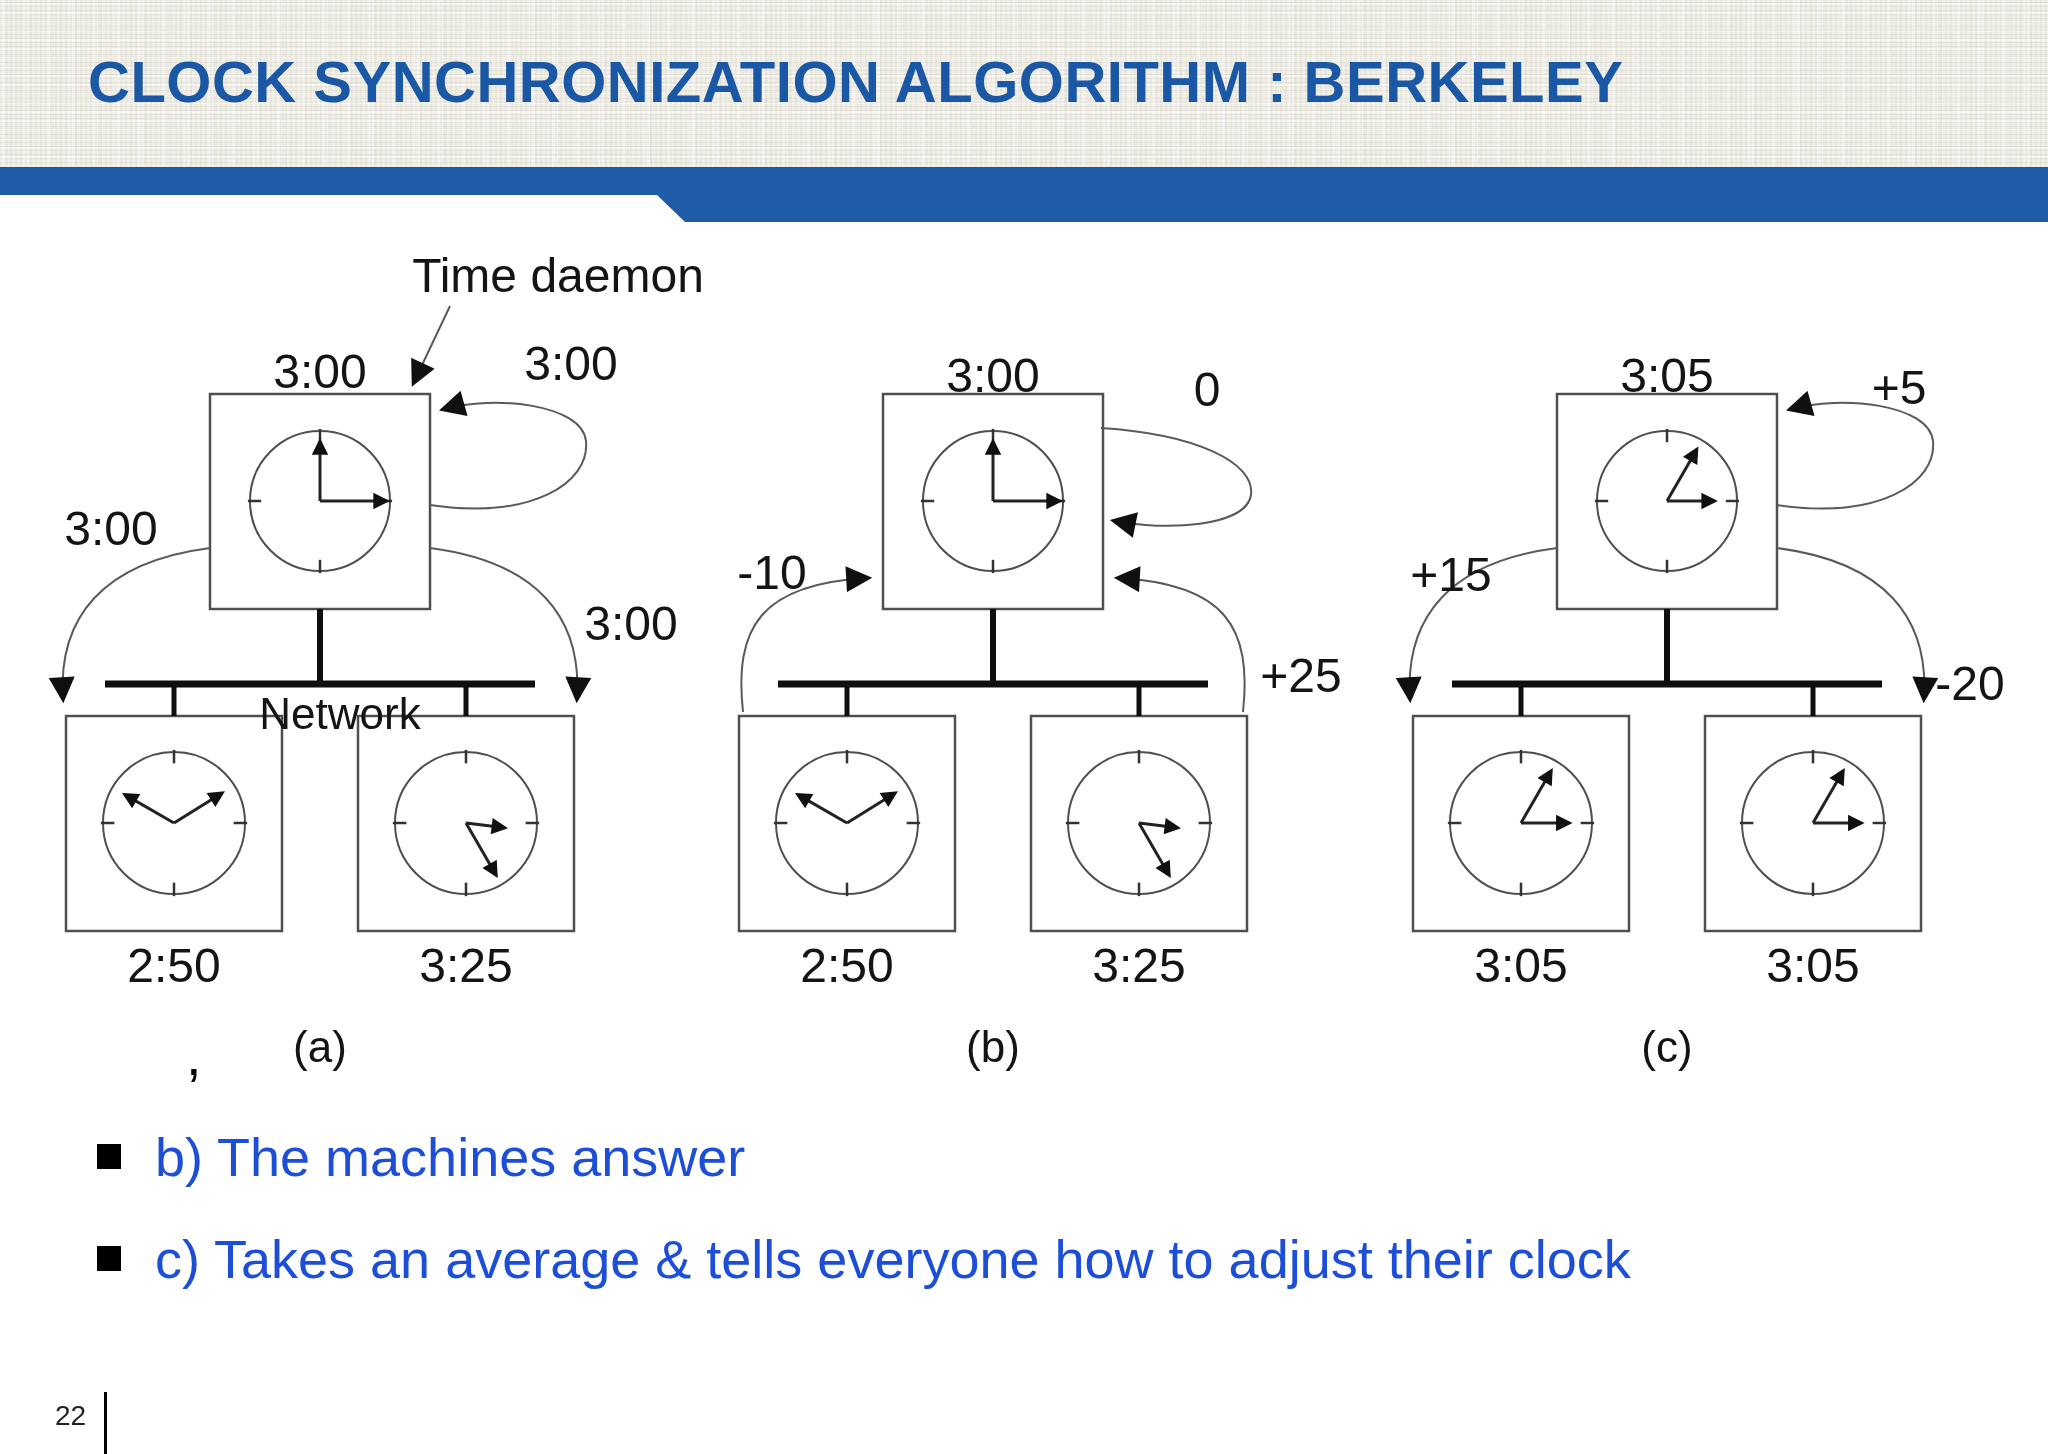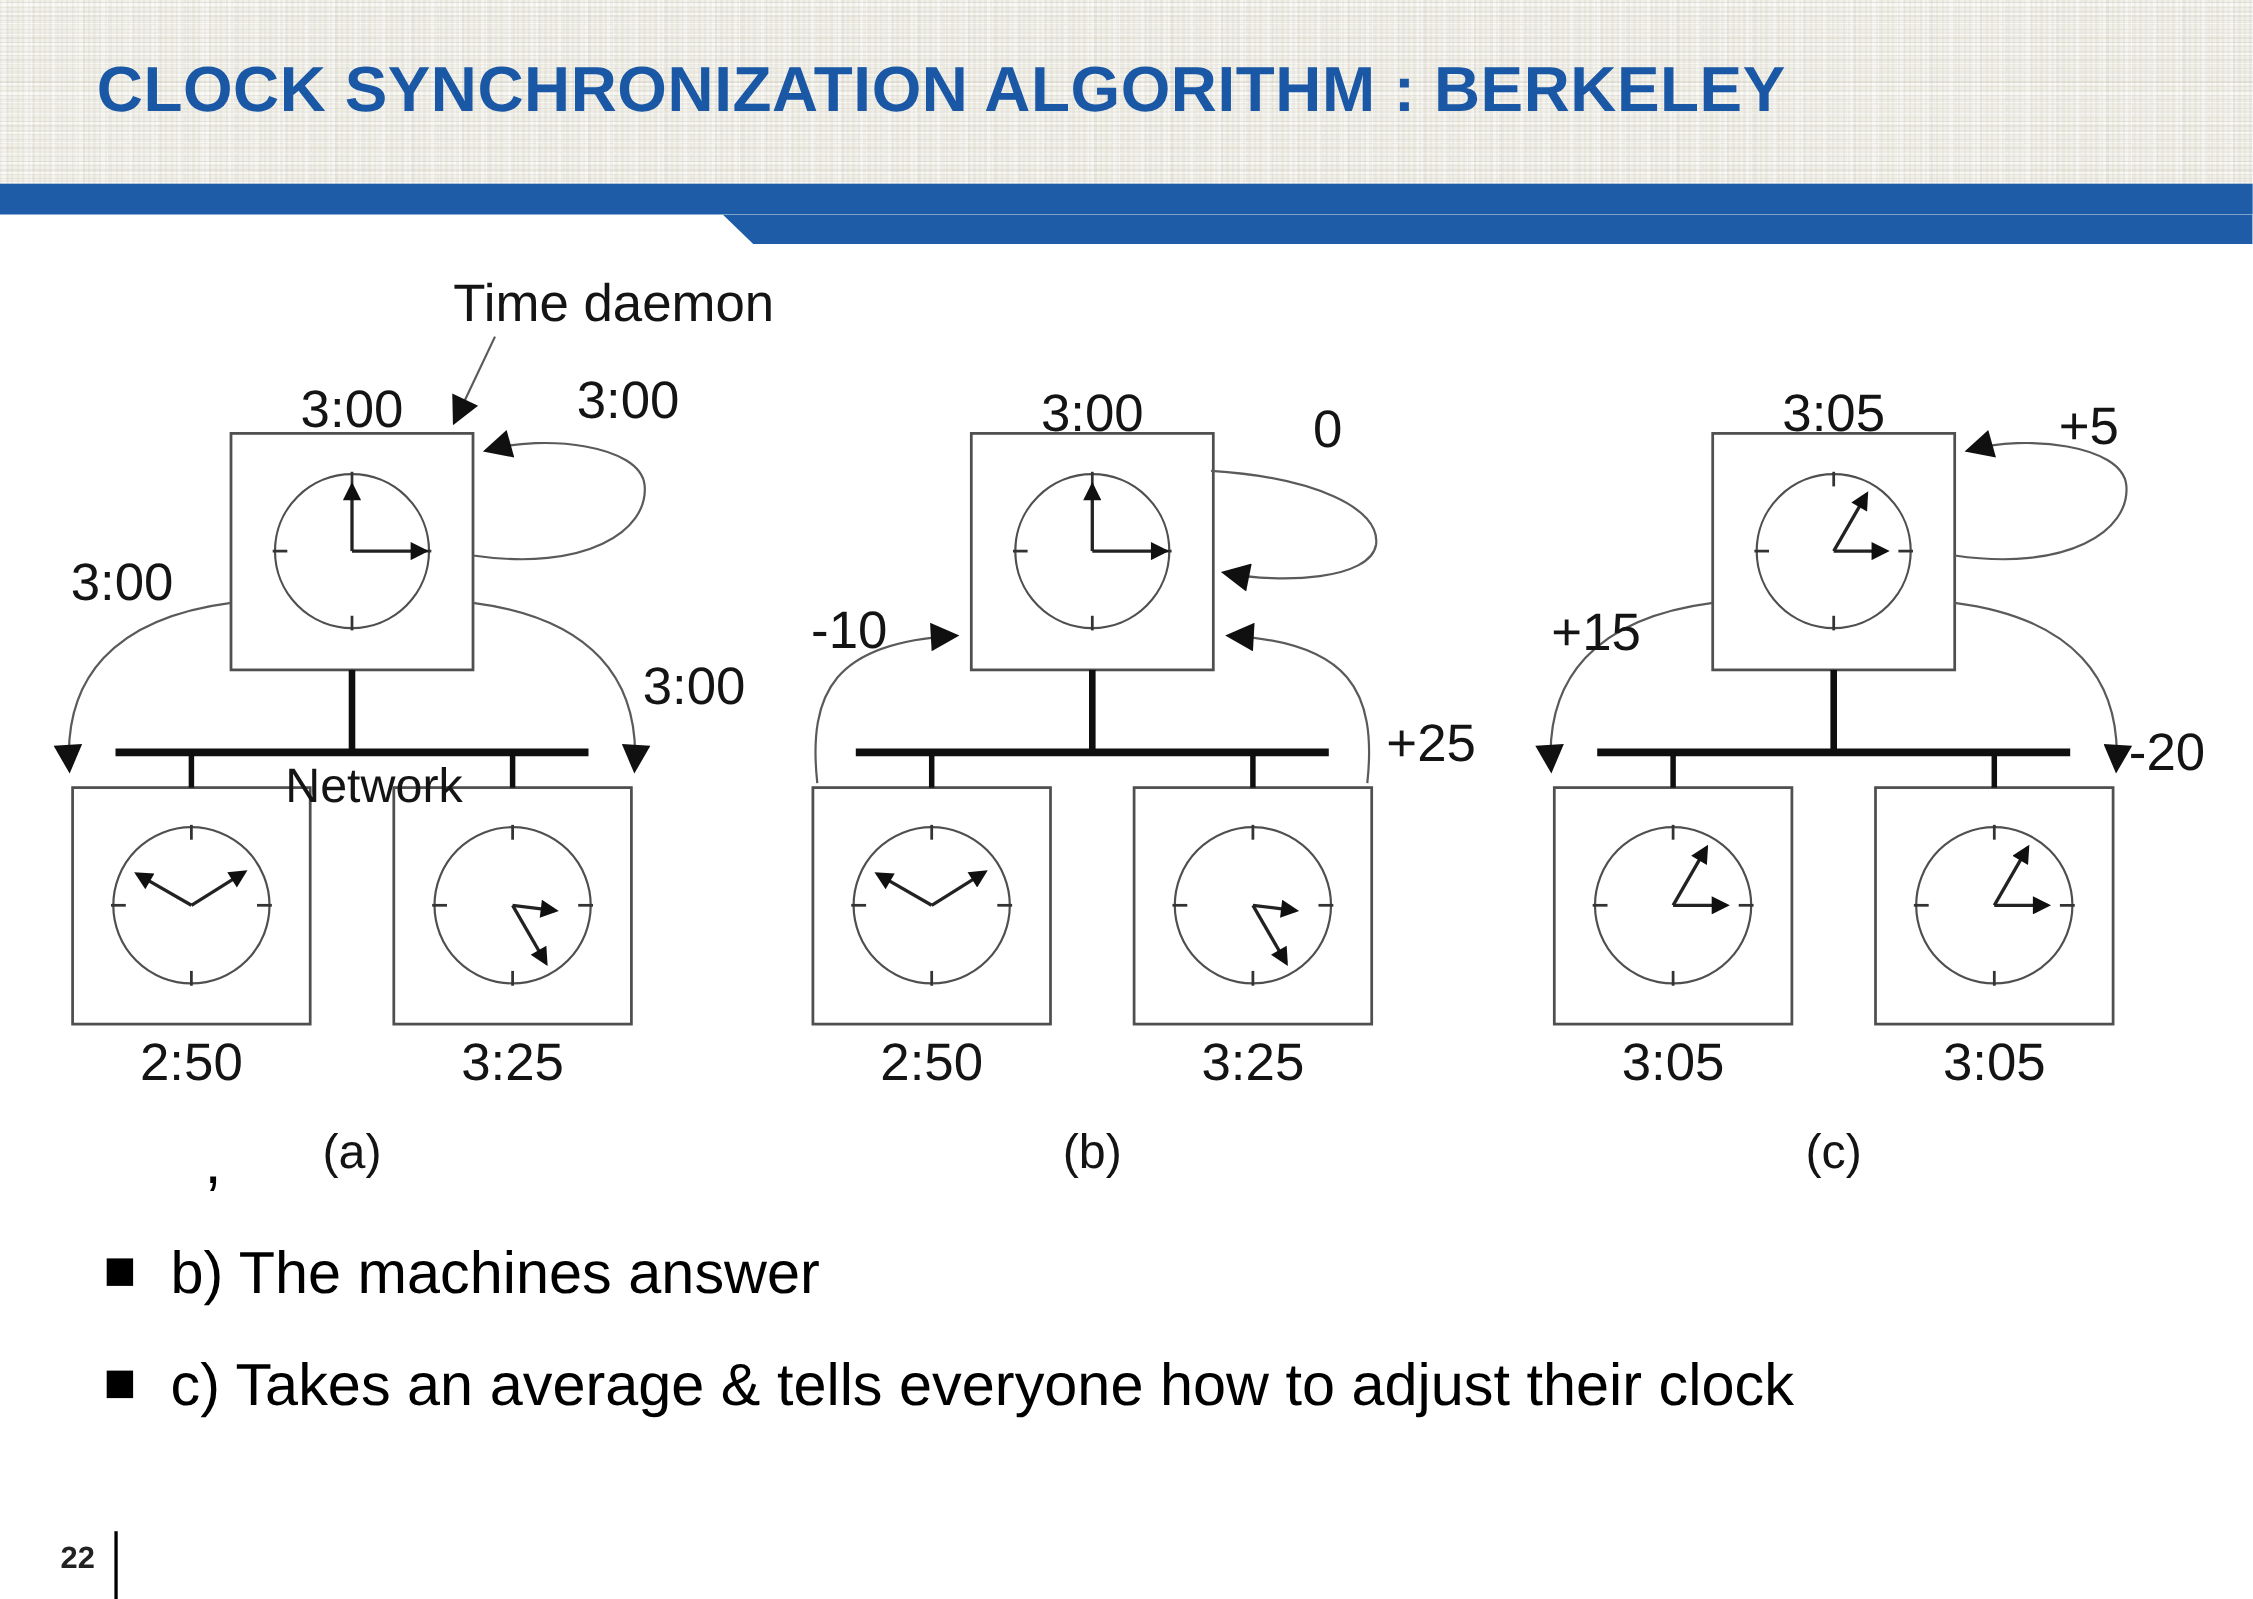--- a/index.html
+++ b/index.html
@@ -40,31 +40,31 @@
   .fig .lbl{font-size:48px;}
   .fig .cap{font-size:44px;}
   .fig .bx{fill:#ffffff;stroke:#4f4f4f;stroke-width:2.5;}
   .fig .cv{fill:none;stroke:#5a5a5a;stroke-width:2;}
   .fig .net{stroke:#0f0f0f;}
   .fig .ck{fill:none;stroke:#4f4f4f;stroke-width:2;}
   .fig .tick{stroke:#333;stroke-width:2.5;}
   .fig .hand{stroke:#222;stroke-width:3;}
   .bullet{
     position:absolute;left:88px;font-size:54px;line-height:1;
-    color:#000000;white-space:nowrap;
+    color:#1d4ed8;white-space:nowrap;
   }
   .bullet .sq{
     position:absolute;left:9px;top:14px;width:24px;height:25px;background:#000;
   }
   .bullet .btxt{display:inline-block;margin-left:67px;}
   .stray-mark{
     position:absolute;left:186px;top:1028px;font-size:56px;color:#000;line-height:1;
   }
   .page-number{
-    position:absolute;left:55px;top:1400px;font-size:28px;color:#222;font-weight:bold;
+    position:absolute;left:55px;top:1400px;font-size:28px;color:#222;
   }
   .footer-line{
     position:absolute;left:104px;top:1392px;width:3px;height:62px;background:#000;
   }
 </style>
 </head>
 <body>
 
 <div class="texture"></div>
 <div class="slide-title">CLOCK SYNCHRONIZATION ALGORITHM : BERKELEY</div>

